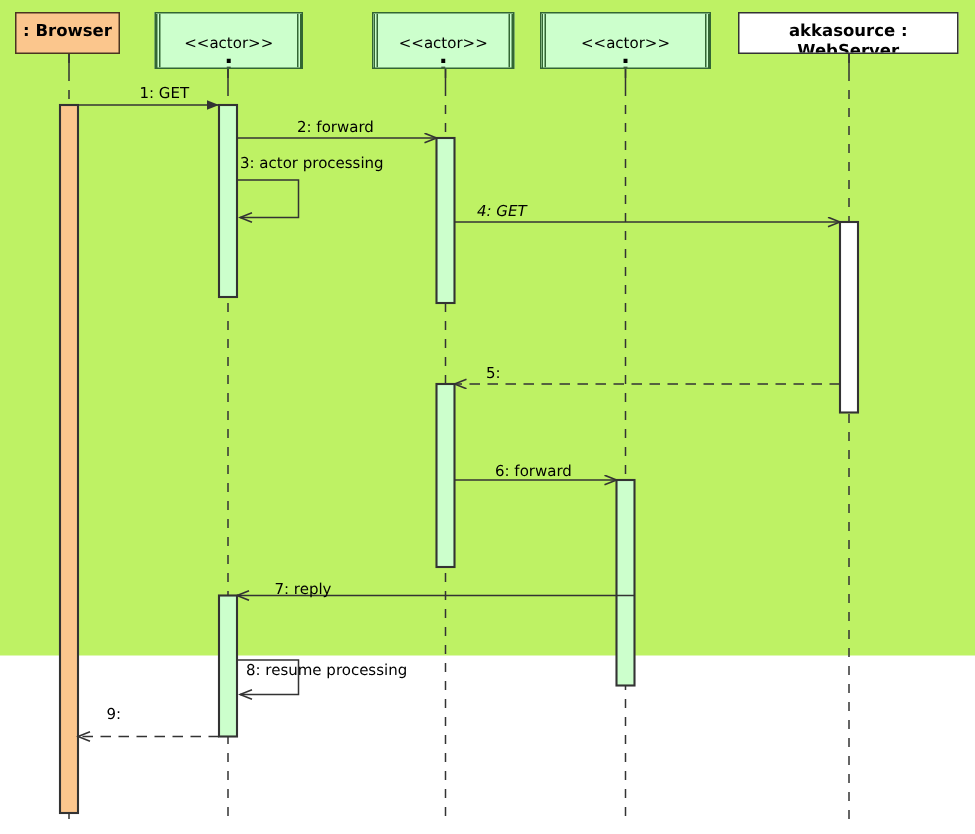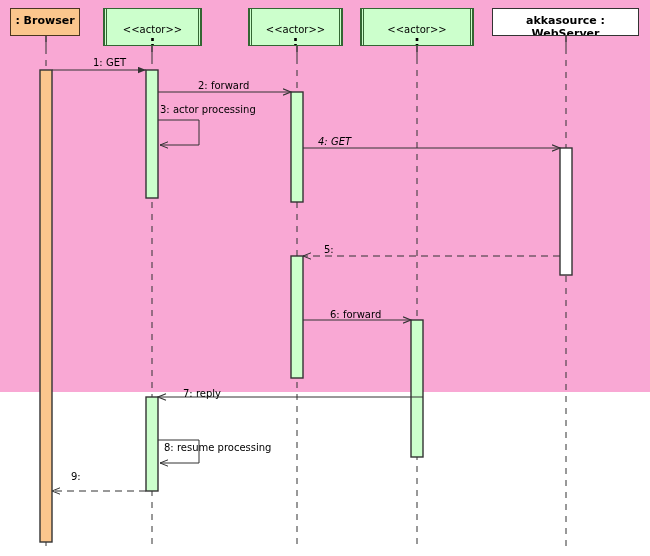--- a/index.html
+++ b/index.html
@@ -9,22 +9,22 @@
   }
   body {
     width: 650px;
     height: 556px;
     font-family: "DejaVu Sans", "Liberation Sans", sans-serif;
     overflow: hidden;
   }
   #diagram {
     position: relative;
     width: 650px;
-    height: 392px;
-    background: #f9a8d4;
+    height: 437px;
+    background: #bef264;
   }
   svg.canvas {
     position: absolute;
     left: 0;
     top: 0;
     width: 650px;
     height: 556px;
   }
   .hdr-box {
     position: absolute;

